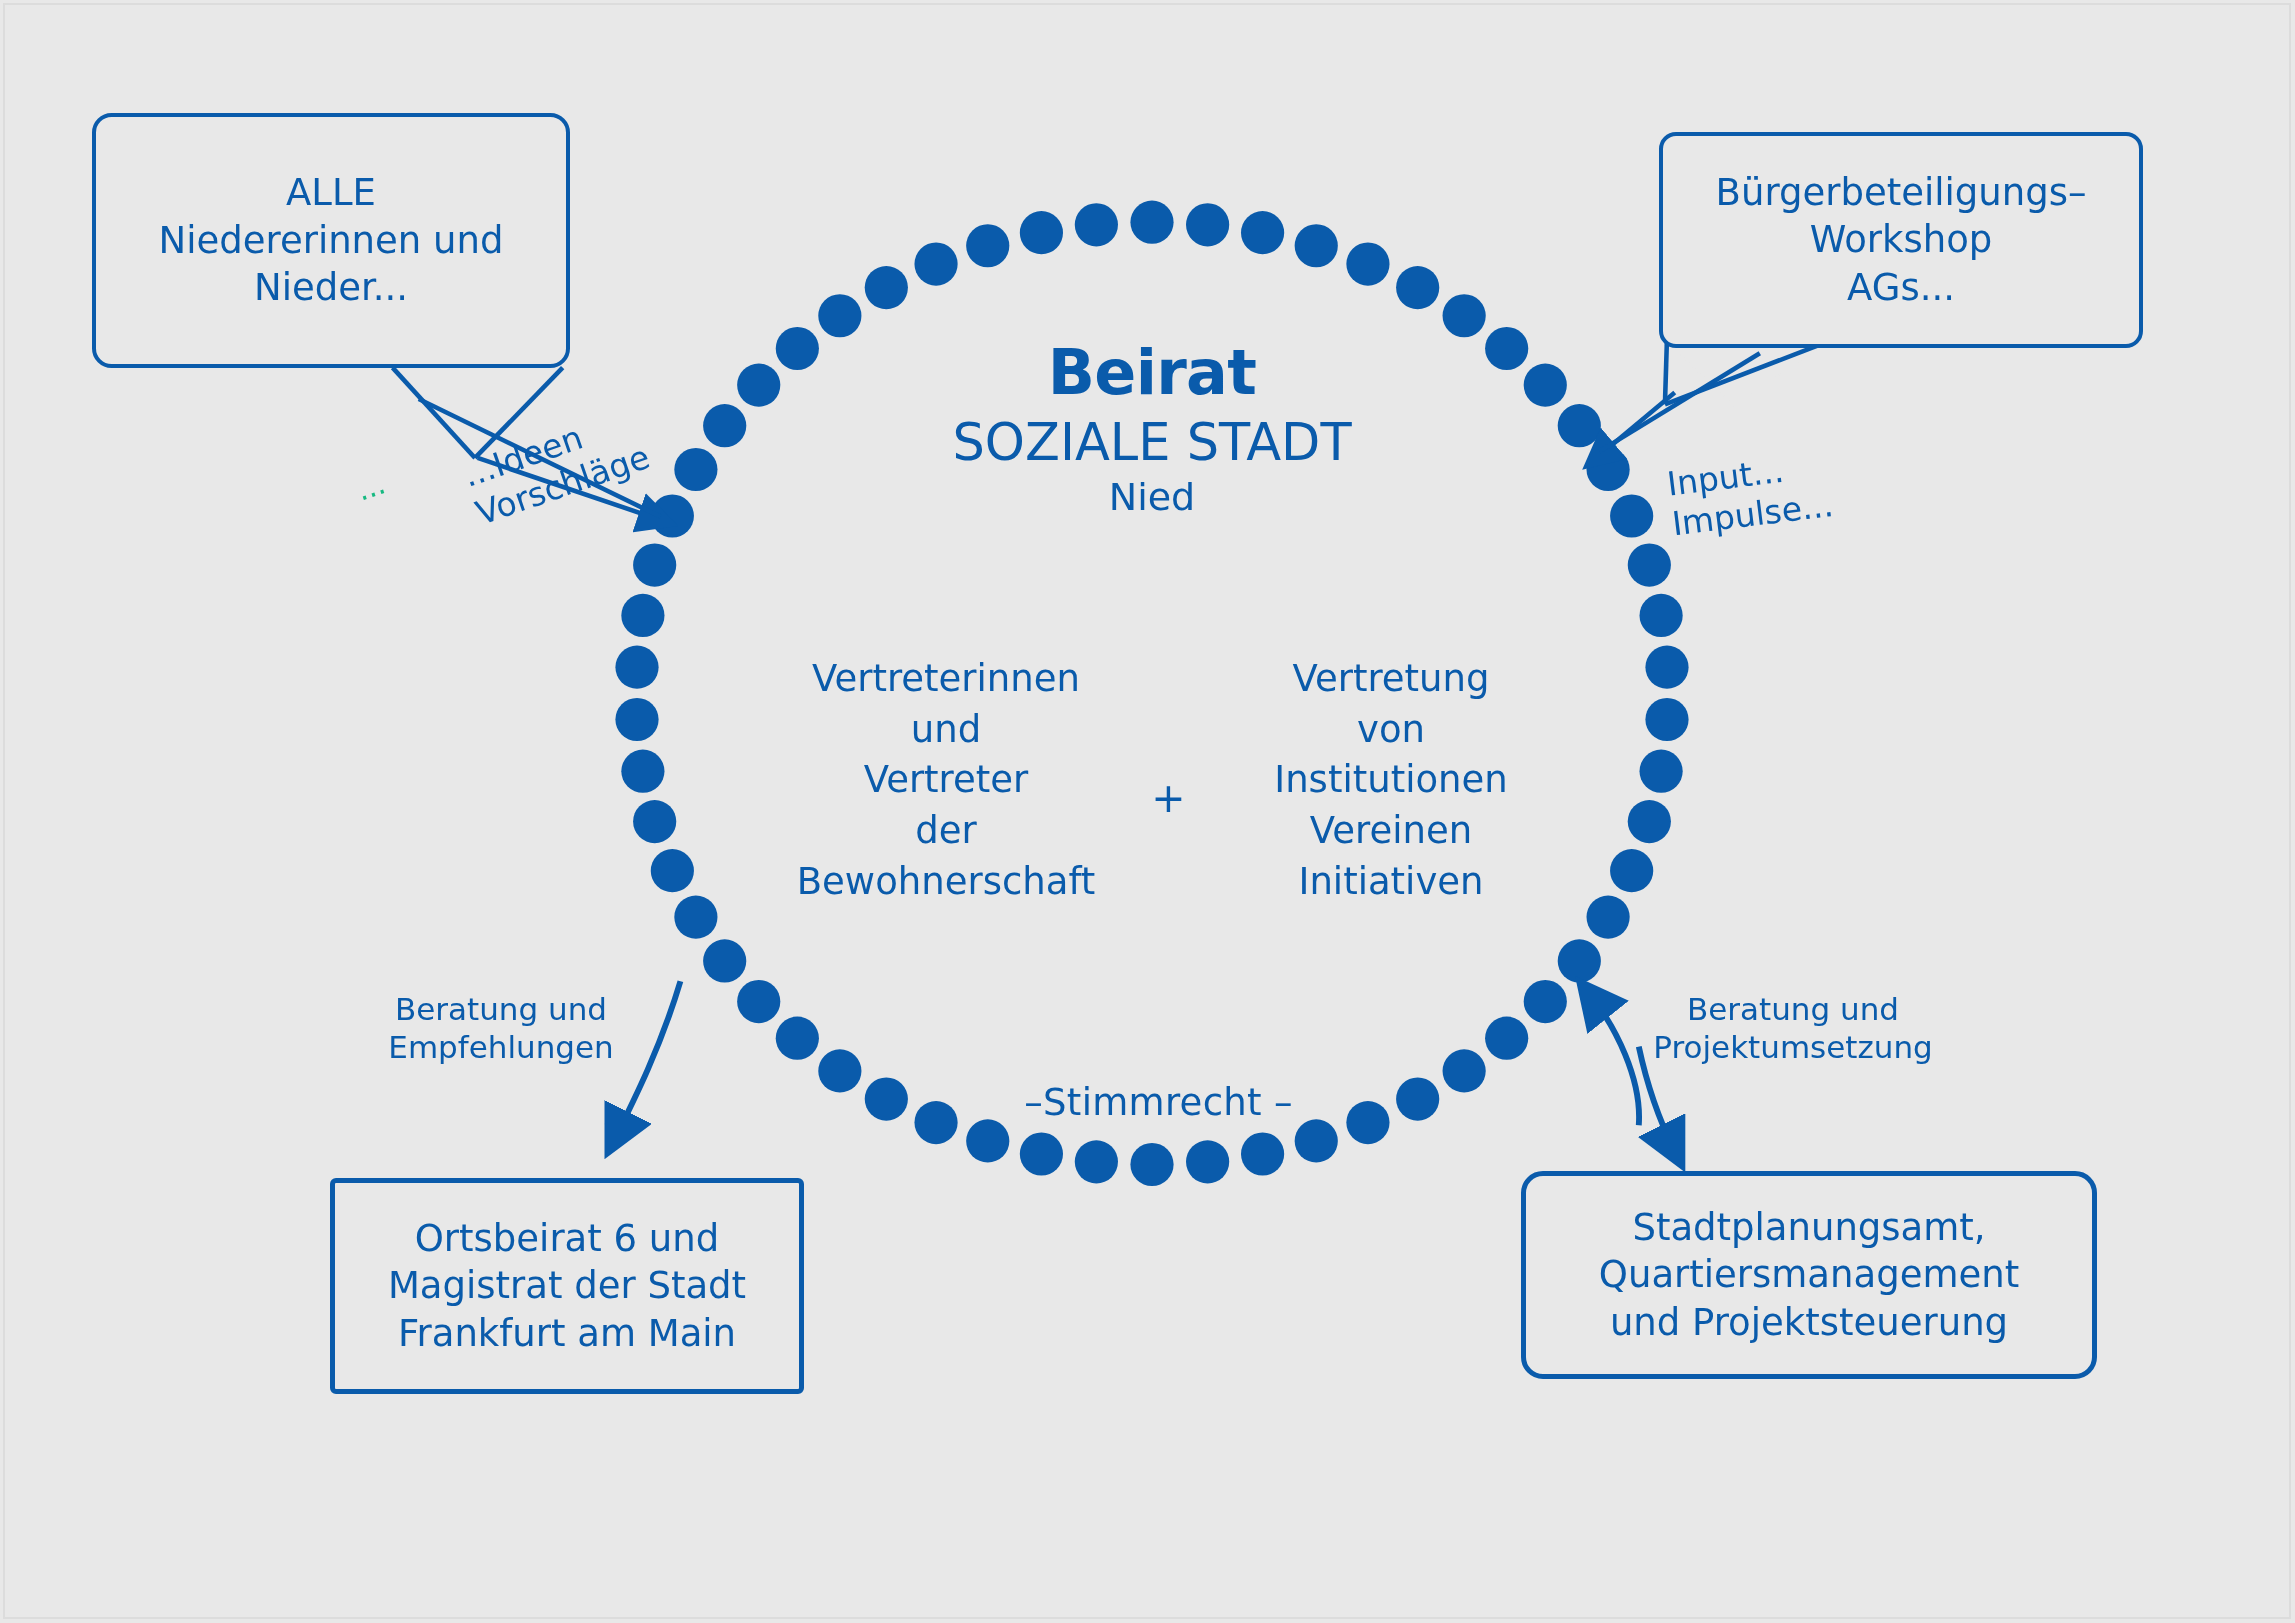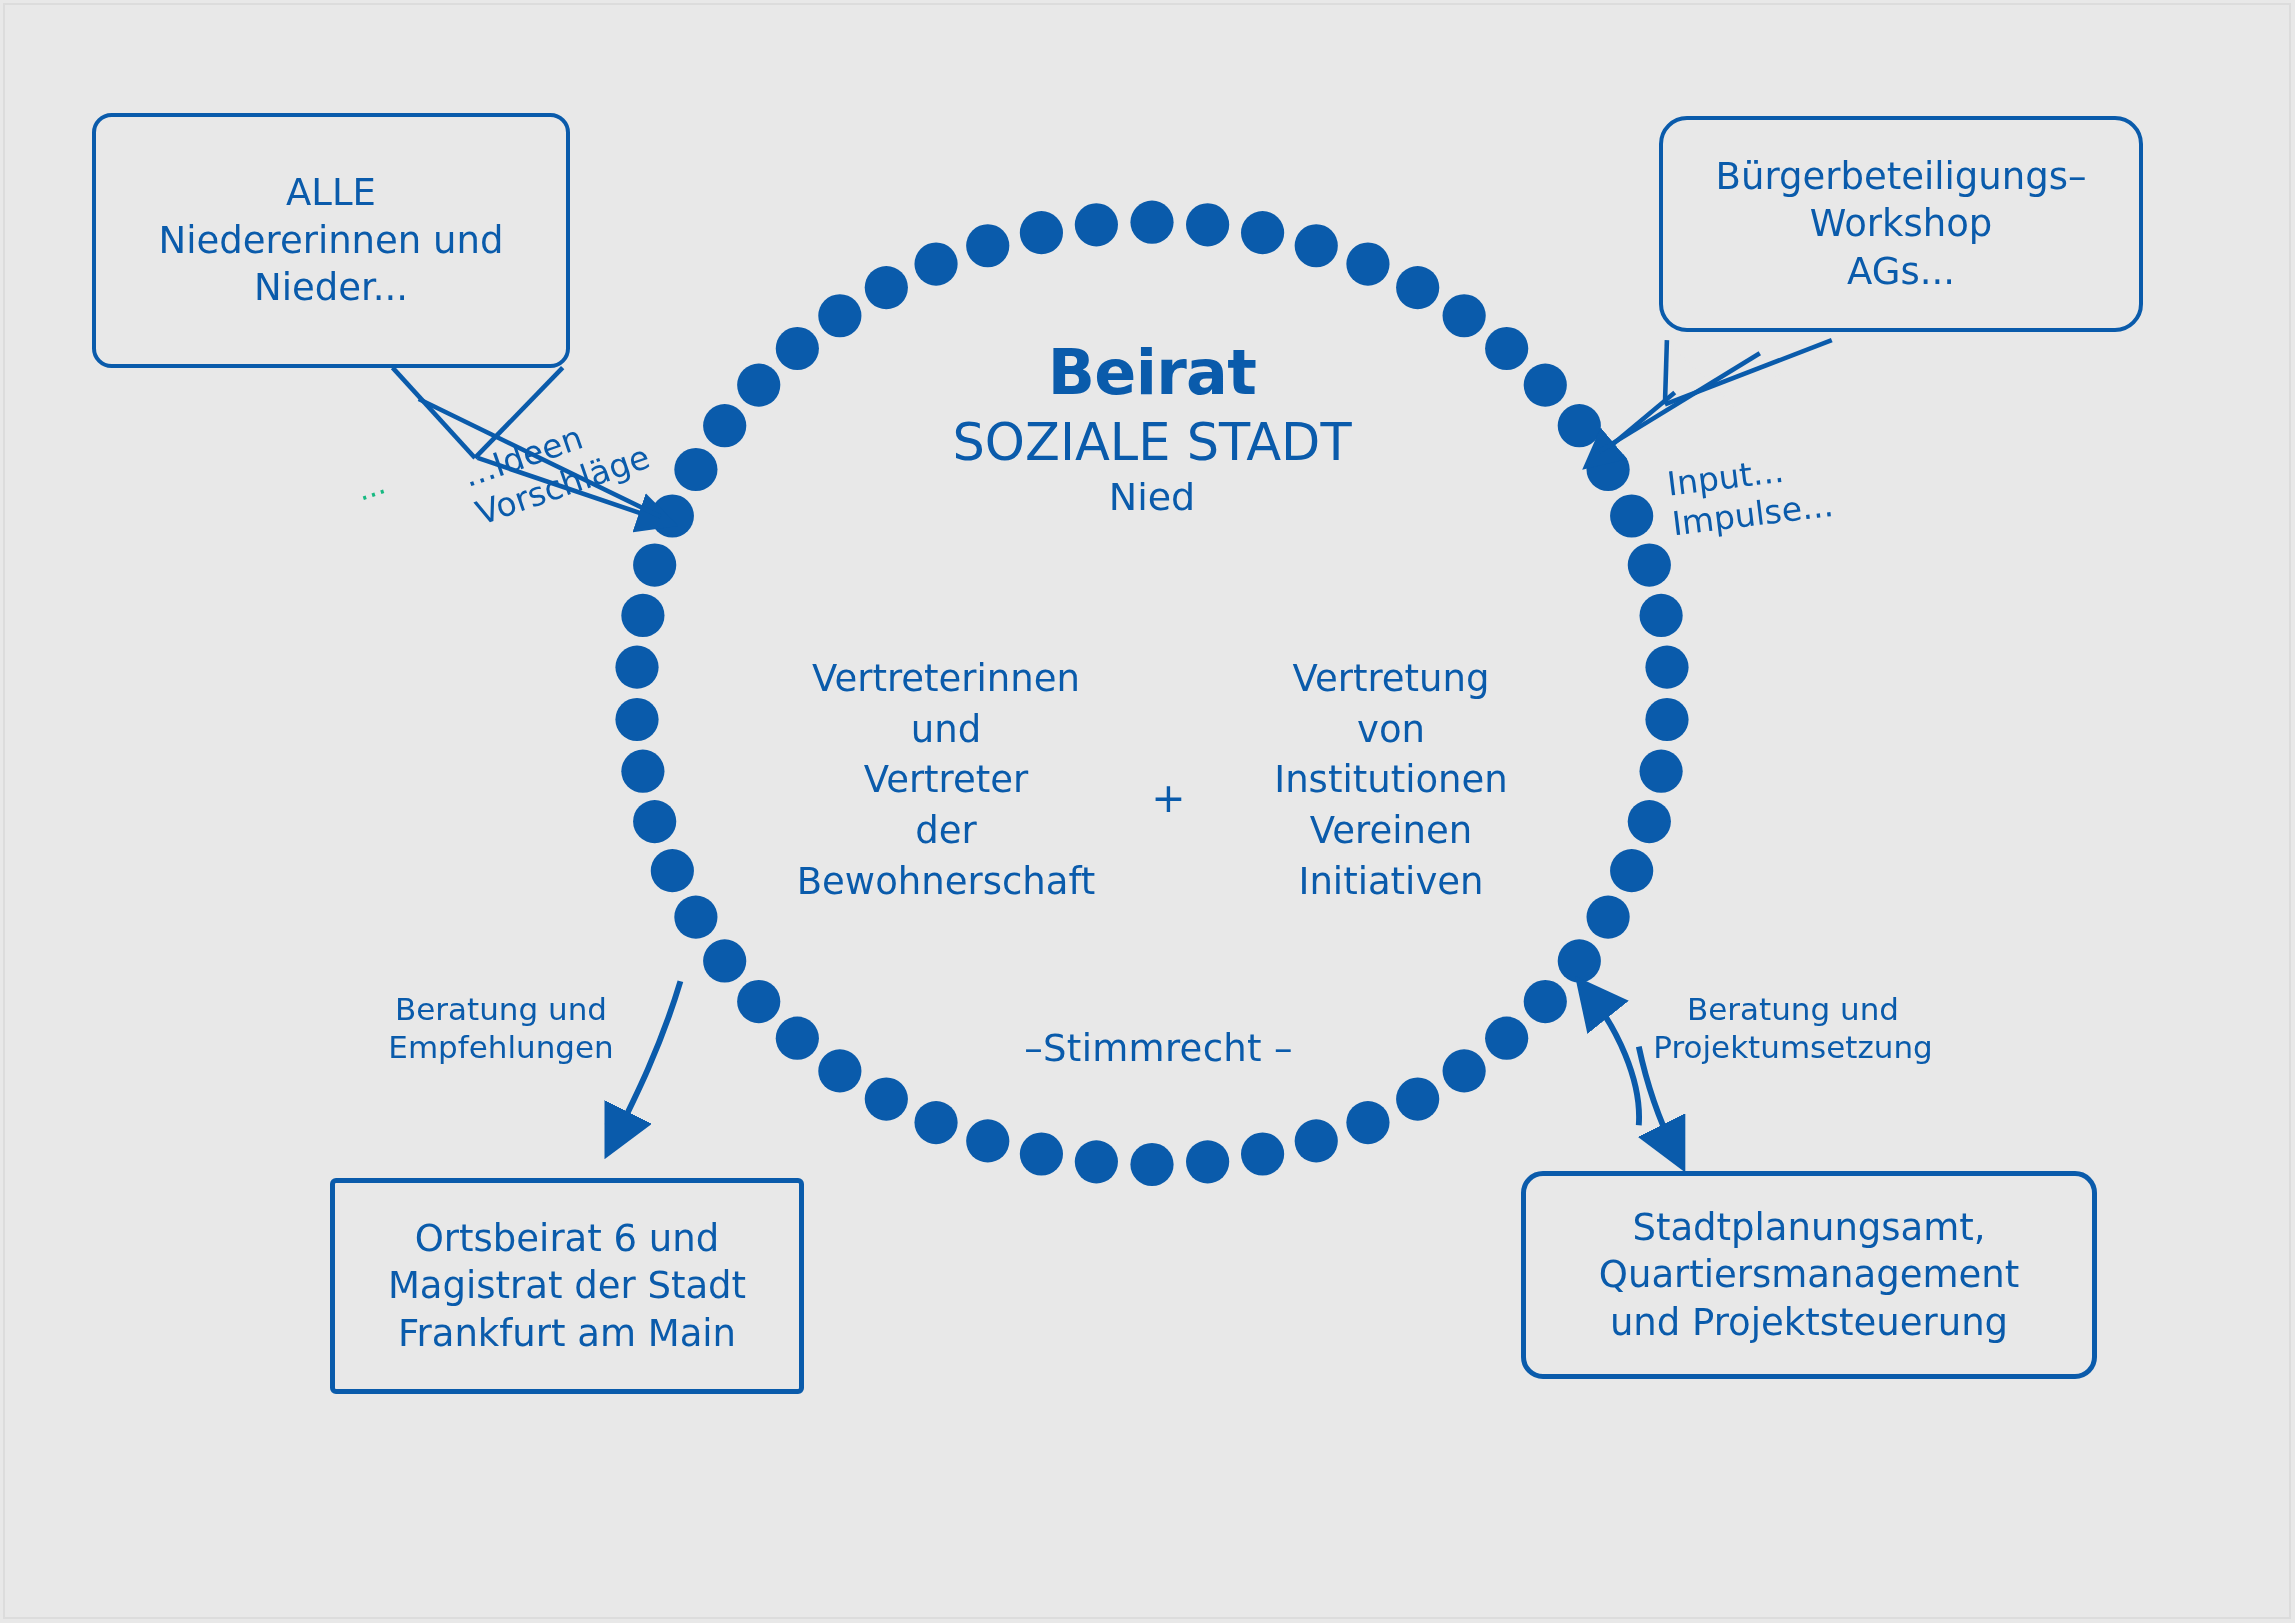--- a/index.html
+++ b/index.html
@@ -83,21 +83,21 @@
     width: 79px;
     text-align: center;
     font-size: 41px;
     line-height: 1.37;
     padding-top: 116px;
   }
 
   #stimmrecht {
     position: absolute;
     left: 694px;
-    top: 1027px;
+    top: 1081px;
     width: 929px;
     text-align: center;
     font-size: 37px;
     color: #0a5bab;
     letter-spacing: 0.3px;
   }
 
   
   .callout {
     position: absolute;
@@ -117,23 +117,23 @@
     padding: 5.2px 11.8px;
   }
 
   #box-alle {
     left: 92px; top: 113px;
     width: 478px; height: 255px;
     border-radius: 19.6px;
     align-items: center;
   }
   #box-buerger {
-    left: 1659px; top: 116px;
+    left: 1659px; top: 132px;
     width: 484px; height: 216px;
-    border-radius: 28px;
+    border-radius: 17px;
   }
   #box-ortsbeirat {
     left: 330px; top: 1178px;
     width: 474px; height: 216px;
     border-radius: 6px;
     border-width: 5.9px;
   }
   #box-stadtplanung {
     left: 1521px; top: 1171px;
     width: 576px; height: 208px;

